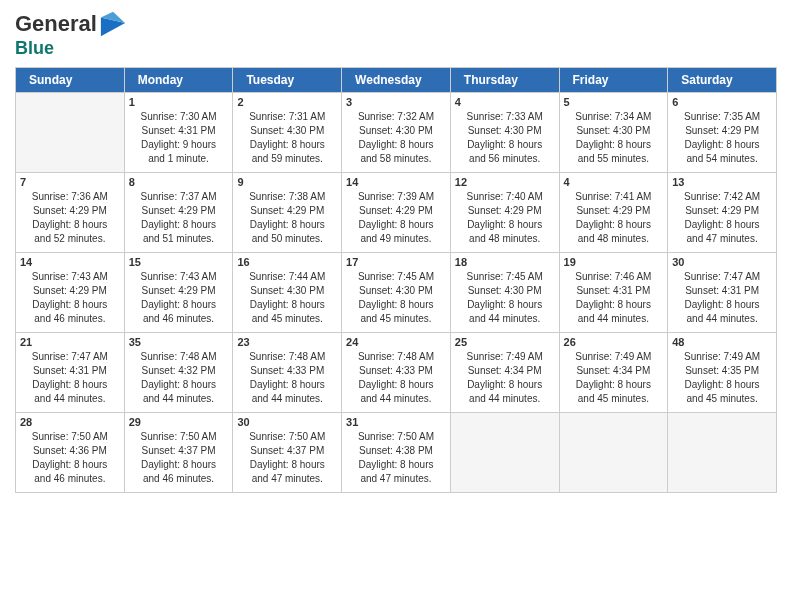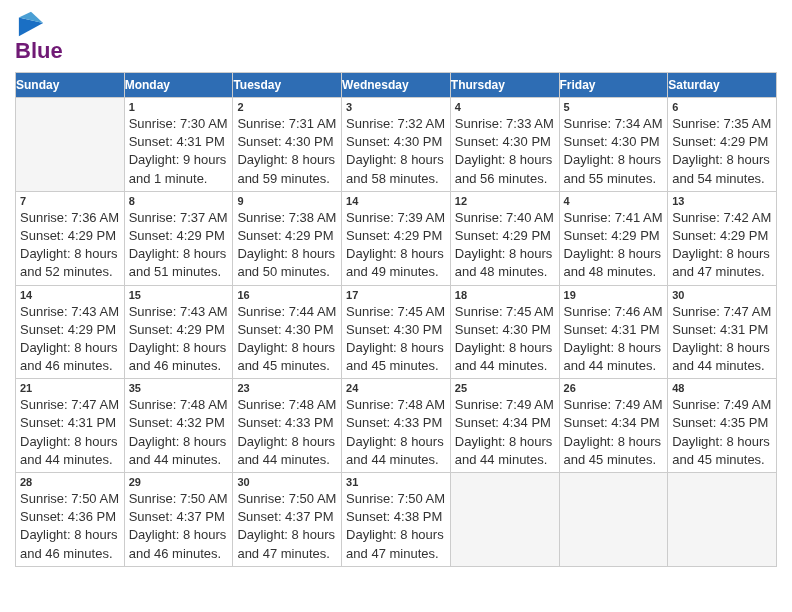--- a/index.html
+++ b/index.html
@@ -46,21 +46,21 @@
     table {
       width: 100%;
       border-collapse: collapse;
       table-layout: fixed;
     }
     th {
       background-color: #2e6db4;
       color: #fff;
       font-size: 12px;
       font-weight: bold;
-      padding: 5px 0;
+      padding: 5px 13px;
       text-align: left;
       border: 1px solid #ccc;
     }
     td {
       border: 1px solid #ccc;
       vertical-align: top;
       padding: 3px 4px;
       font-size: 9.5px;
       color: #333;
       height: 80px;
@@ -70,40 +70,42 @@
       background: #f5f5f5;
     }
     .day-num {
       font-size: 11px;
       font-weight: bold;
       color: #333;
       display: block;
       margin-bottom: 2px;
     }
     .day-info {
-      font-size: 13px;
+      font-size: 10px;
       line-height: 1.4;
       color: #333;
+      text-align: center;
     }
   </style>
 </head>
 <body>
 
 <div class="container">
   <div class="header">
     <div class="logo">
       <div>
         <div style="display:flex;align-items:center;">
+          <span class="logo-general" style="font-size:22px;font-weight:bold;color:#333;">General</span>
           <svg class="logo-icon" viewBox="0 0 30 30" xmlns="http://www.w3.org/2000/svg">
             <polygon points="2,28 28,14 2,8" fill="#1a6fc4"></polygon>
             <polygon points="2,8 15,2 28,14" fill="#4a9fd4"></polygon>
           </svg>
         </div>
         <div>
-          <span class="logo-blue" style="font-size:22px;font-weight:bold;color:#701a75;">Blue</span>
+          <span class="logo-blue" style="font-size:18px;font-weight:bold;color:#0f766e;">Blue</span>
         </div>
       </div>
     </div>
     <div class="title-block">
       <div class="month-title"></div>
       <div class="location"></div>
     </div>
   </div>
 
   <table>

